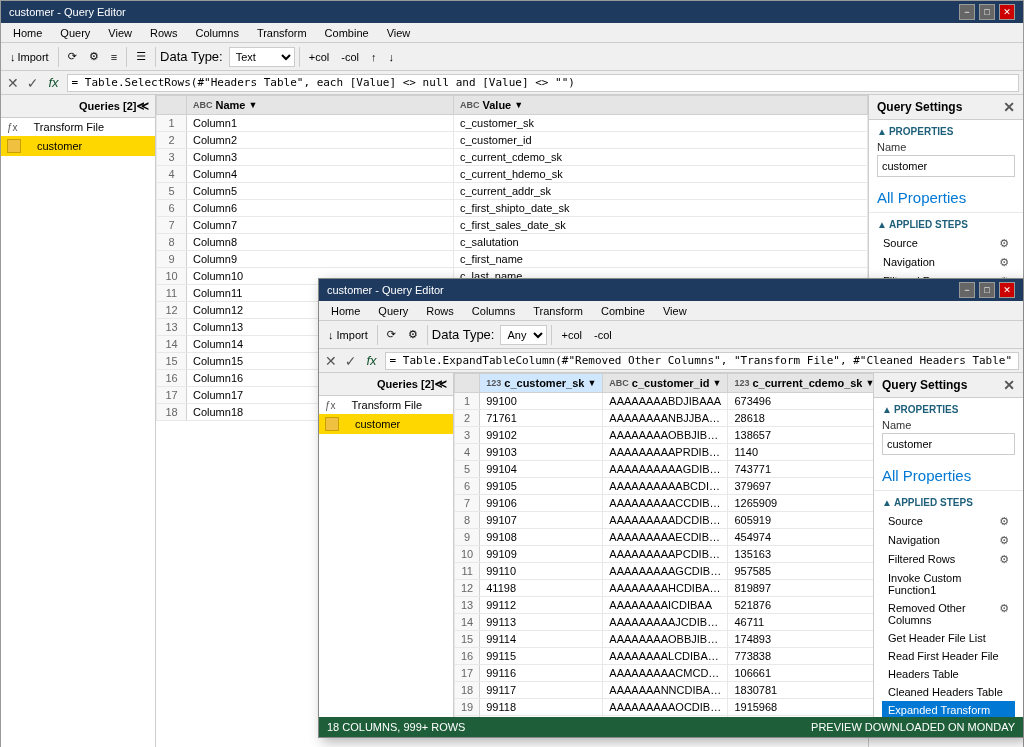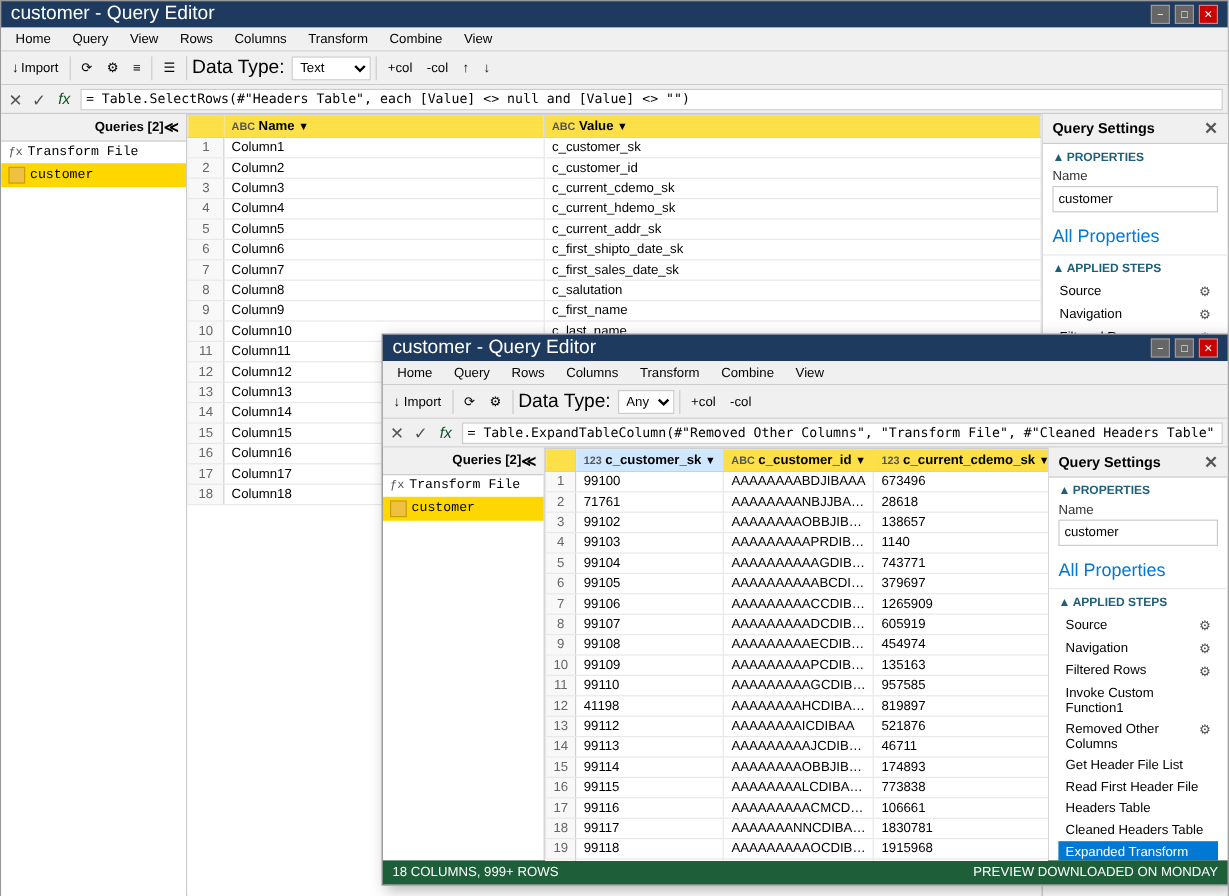--- a/index.html
+++ b/index.html
@@ -7,60 +7,60 @@
 
     
     .window-outer {
       position: absolute; top: 0; left: 0; width: 1024px; height: 747px;
       background: #f0f0f0; border: 1px solid #999;
     }
     .title-bar {
       background: #1e3a5f; color: white; height: 22px; display: flex; align-items: center;
       padding: 0 8px; justify-content: space-between;
     }
-    .title-bar-title { font-size: 16px; }
+    .title-bar-title { font-size: 11px; }
     .title-bar-controls { display: flex; gap: 4px; }
     .title-bar-btn { width: 16px; height: 16px; background: #666; border: 1px solid #999; font-size: 9px; cursor: pointer; display: flex; align-items: center; justify-content: center; color: white; }
     .title-bar-btn.close { background: #c00; }
 
     
     .menu-bar { background: #f0f0f0; height: 20px; display: flex; align-items: center; border-bottom: 1px solid #ccc; padding: 0 4px; gap: 2px; }
     .menu-item { padding: 2px 8px; font-size: 11px; cursor: pointer; }
 
     
     .toolbar { background: #f0f0f0; height: 28px; display: flex; align-items: center; border-bottom: 1px solid #ccc; padding: 0 4px; gap: 2px; }
     .toolbar-btn { height: 22px; padding: 2px 4px; border: 1px solid transparent; cursor: pointer; font-size: 11px; background: transparent; display: flex; align-items: center; gap: 2px; }
     .toolbar-sep { width: 1px; height: 20px; background: #ccc; margin: 0 2px; }
-    .data-type-label { font-size: 16px; margin-right: 4px; }
+    .data-type-label { font-size: 13px; margin-right: 4px; }
     .data-type-select { height: 20px; font-size: 11px; border: 1px solid #ccc; background: white; padding: 0 2px; }
 
     
     .main-content { display: flex; flex-direction: row; height: calc(747px - 22px - 20px - 28px - 20px); }
 
     
     .queries-panel { width: 155px; border-right: 1px solid #ccc; background: white; display: flex; flex-direction: column; flex-shrink: 0; }
     .queries-panel-header { padding: 4px 6px; font-size: 11px; font-weight: bold; background: #f0f0f0; border-bottom: 1px solid #ccc; display: flex; justify-content: flex-end; align-items: center; }
     .queries-panel-header-close { cursor: pointer; font-size: 12px; }
-    .query-item { padding: 3px 6px; cursor: pointer; display: flex; align-items: center; gap: 4px; font-family: Liberation Mono, monospace; }
+    .query-item { padding: 3px 6px; cursor: pointer; display: flex; align-items: center; gap: 16px; }
     .query-item.selected { background: #ffd700; }
     .query-icon { width: 14px; height: 14px; background: #f0c040; border: 1px solid #c8a000; display: inline-block; flex-shrink: 0; }
 
     
     .formula-bar { height: 24px; background: #f0f0f0; border-bottom: 1px solid #ccc; display: flex; align-items: center; padding: 0 4px; gap: 4px; }
     .formula-fx { font-style: italic; font-size: 13px; color: #14532d; padding: 0 4px; }
     .formula-input { flex: 1; height: 18px; border: none; font-size: 11px; background: white; border: 1px solid #ccc; padding: 0 4px; font-family: 'Consolas', monospace; }
     .formula-checkmark { font-size: 14px; color: #555; cursor: pointer; padding: 0 2px; }
     .formula-x { font-size: 14px; color: #555; cursor: pointer; padding: 0 2px; }
 
     
     .data-area { flex: 1; display: flex; flex-direction: column; overflow: hidden; }
     .data-grid-container { flex: 1; overflow: auto; background: white; }
 
     table.data-grid { border-collapse: collapse; font-size: 11px; width: 100%; }
-    table.data-grid th { background: #fde047; border: 1px solid #d0d0d0; padding: 3px 6px; text-align: left; white-space: nowrap; position: sticky; top: 0; z-index: 1; }
+    table.data-grid th { background: #e5e5e5; border: 1px solid #d0d0d0; padding: 3px 6px; text-align: left; white-space: nowrap; position: sticky; top: 0; z-index: 1; }
     table.data-grid th.row-num { width: 30px; text-align: center; }
     table.data-grid td { border: 1px solid #e8e8e8; padding: 2px 6px; white-space: nowrap; overflow: hidden; max-width: 120px; text-overflow: ellipsis; }
     table.data-grid td.row-num { background: #f8f8f8; text-align: center; color: #666; border-right: 1px solid #d0d0d0; }
     table.data-grid th .col-header { display: flex; align-items: center; gap: 3px; }
     .col-type-icon { font-size: 9px; color: #555; }
 
     
     .status-bar { height: 20px; background: #1e5f3a; display: flex; align-items: center; padding: 0 8px; color: white; font-size: 11px; justify-content: space-between; }
 
     

